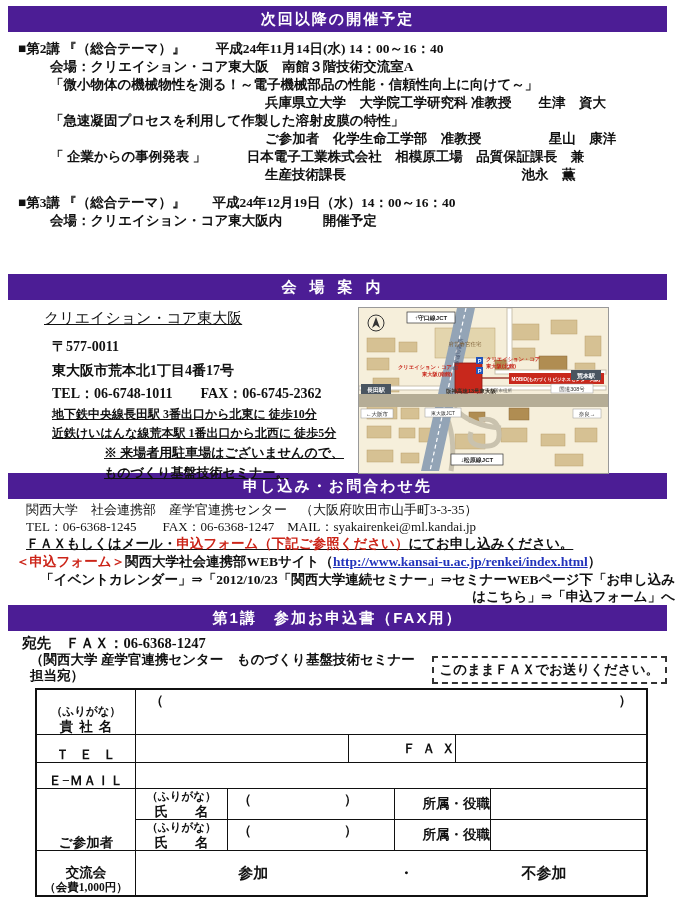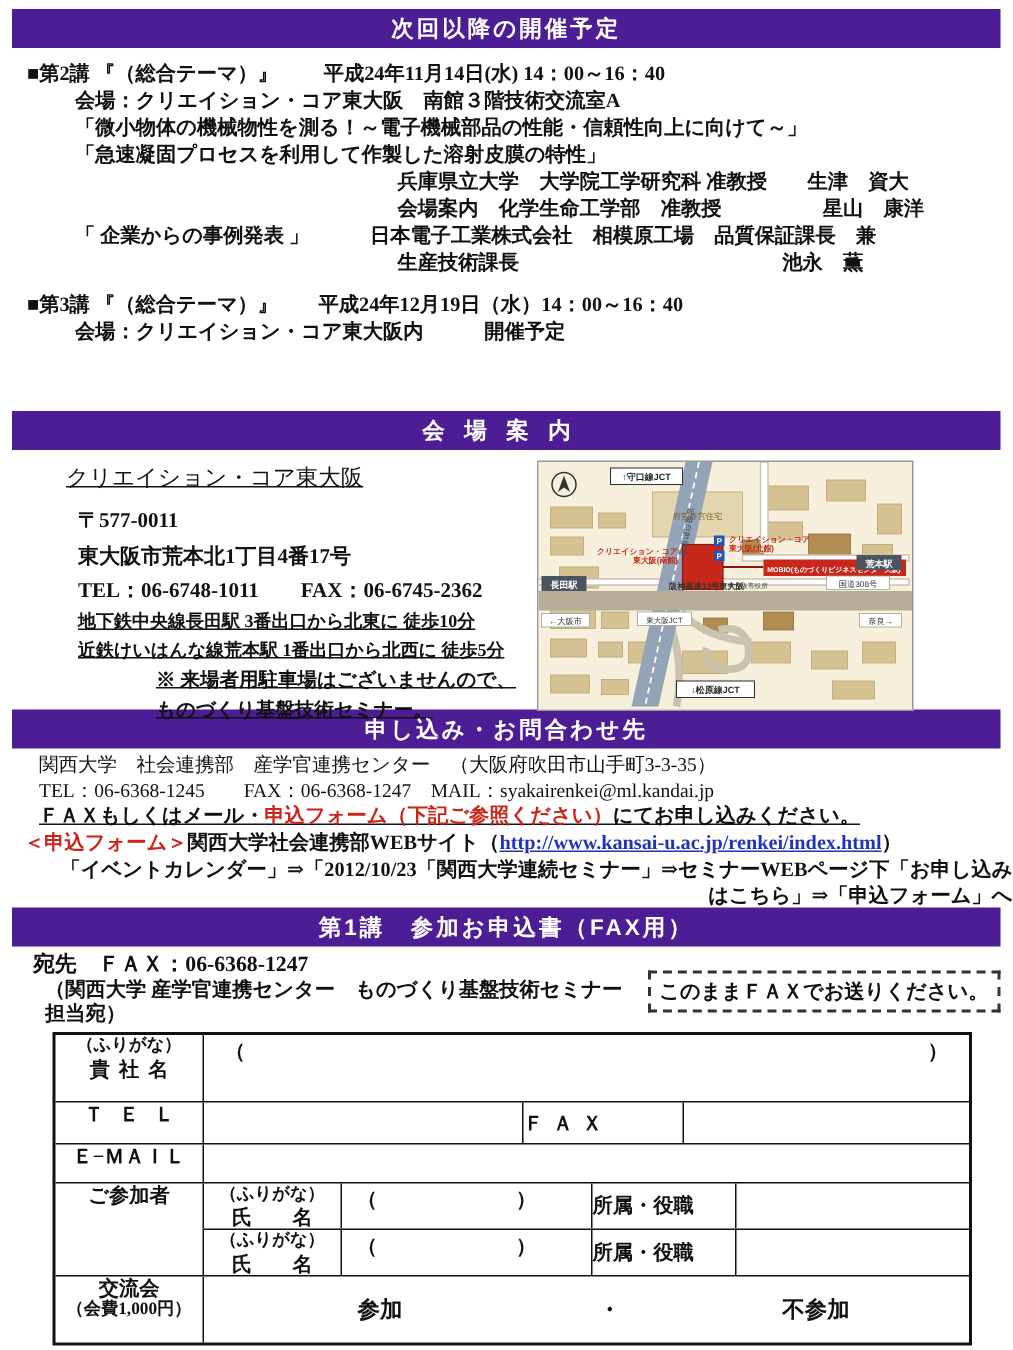--- a/index.html
+++ b/index.html
@@ -36,29 +36,29 @@
   
   .contact{padding:2px 0 0 26px;font-size:13px;line-height:17px;}
   .contact .b{font-weight:bold;font-size:13.5px;}
   .contact .ul{text-decoration:underline;}
   .red{color:#cc2418;}
   a.link{color:#2233bb;text-decoration:underline;font-weight:bold;}
   .contact .ln3{line-height:18px;}
   .contact .ln4{line-height:18px;margin-left:-10px;}
   .contact .ln56{line-height:17px;margin-left:-18px;font-weight:bold;font-size:13.5px;text-align:right;}
   
-  .form-head{margin:4px 8px 0 22px;display:flex;justify-content:space-between;align-items:center;}
+  .form-head{margin:4px 8px 0 22px;display:flex;justify-content:space-between;align-items:flex-end;}
   .form-head .left .l1{font-size:14.5px;font-weight:bold;line-height:17px;}
   .form-head .left .l2{font-size:13.5px;font-weight:bold;line-height:16px;margin-left:8px;}
   .fax-note{border:2px dashed #333;padding:3px 6px;font-size:13.5px;font-weight:bold;white-space:nowrap;margin-top:2px;}
   
   .ftable{margin:4px 27px 0 35px;border:2px solid #111;}
   .t-row{display:flex;border-top:1.5px solid #111;align-items:stretch;}
   .t-row.firstrow{border-top:none;}
-  .t-cell{border-left:1.5px solid #111;box-sizing:border-box;display:flex;align-items:center;justify-content:flex-start;
+  .t-cell{border-left:1.5px solid #111;box-sizing:border-box;display:flex;align-items:center;justify-content:flex-end;
           font-weight:bold;font-size:13.5px;}
   .t-cell.firstcol{border-left:none;}
   .lblcol{width:98px;flex:none;flex-direction:column;line-height:15px;}
   .small-lb{font-size:11.5px;font-weight:bold;}
   .ls6{letter-spacing:6px;margin-right:-6px;}
   .ls8{letter-spacing:10px;margin-right:-10px;}
   .valcell{flex:1;justify-content:flex-start;align-items:flex-start;}
   .paren-line{width:100%;display:flex;justify-content:space-between;padding:2px 14px;box-sizing:border-box;}
   .r1{height:44px;}
   .r2{height:32px;}
@@ -85,23 +85,23 @@
 </style>
 </head>
 <body>
 
 <div class="bar first">次回以降の開催予定</div>
 
 <div class="schedule">
   <div class="ln ind0">■第2講 『（総合テーマ）』　　 平成24年11月14日(水) 14：00～16：40</div>
   <div class="ln ind1">会場：クリエイション・コア東大阪　南館３階技術交流室A</div>
   <div class="ln ind1">「微小物体の機械物性を測る！～電子機械部品の性能・信頼性向上に向けて～」</div>
+  <div class="ln cred">兵庫県立大学　大学院工学研究科 准教授　　生津　資大</div>
   <div class="ln ind1">「急速凝固プロセスを利用して作製した溶射皮膜の特性」</div>
-  <div class="ln cred">兵庫県立大学　大学院工学研究科 准教授　　生津　資大</div>
-  <div class="ln cred">会場案内　化学生命工学部　准教授　　　　　星山　康洋</div>
+  <div class="ln cred">ご参加者　化学生命工学部　准教授　　　　　星山　康洋</div>
   <div class="ln ind1">「 企業からの事例発表 」　　　日本電子工業株式会社　相模原工場　品質保証課長　兼</div>
   <div class="ln cred">生産技術課長　　　　　　　　　　　　　池永　薫</div>
   <div class="ln ind0 gap-top">■第3講 『（総合テーマ）』　　平成24年12月19日（水）14：00～16：40</div>
   <div class="ln ind1">会場：クリエイション・コア東大阪内　　　開催予定</div>
 </div>
 
 <div class="bar wide-space">会場案内</div>
 
 <div class="venue-wrap">
   <div class="venue-info">

